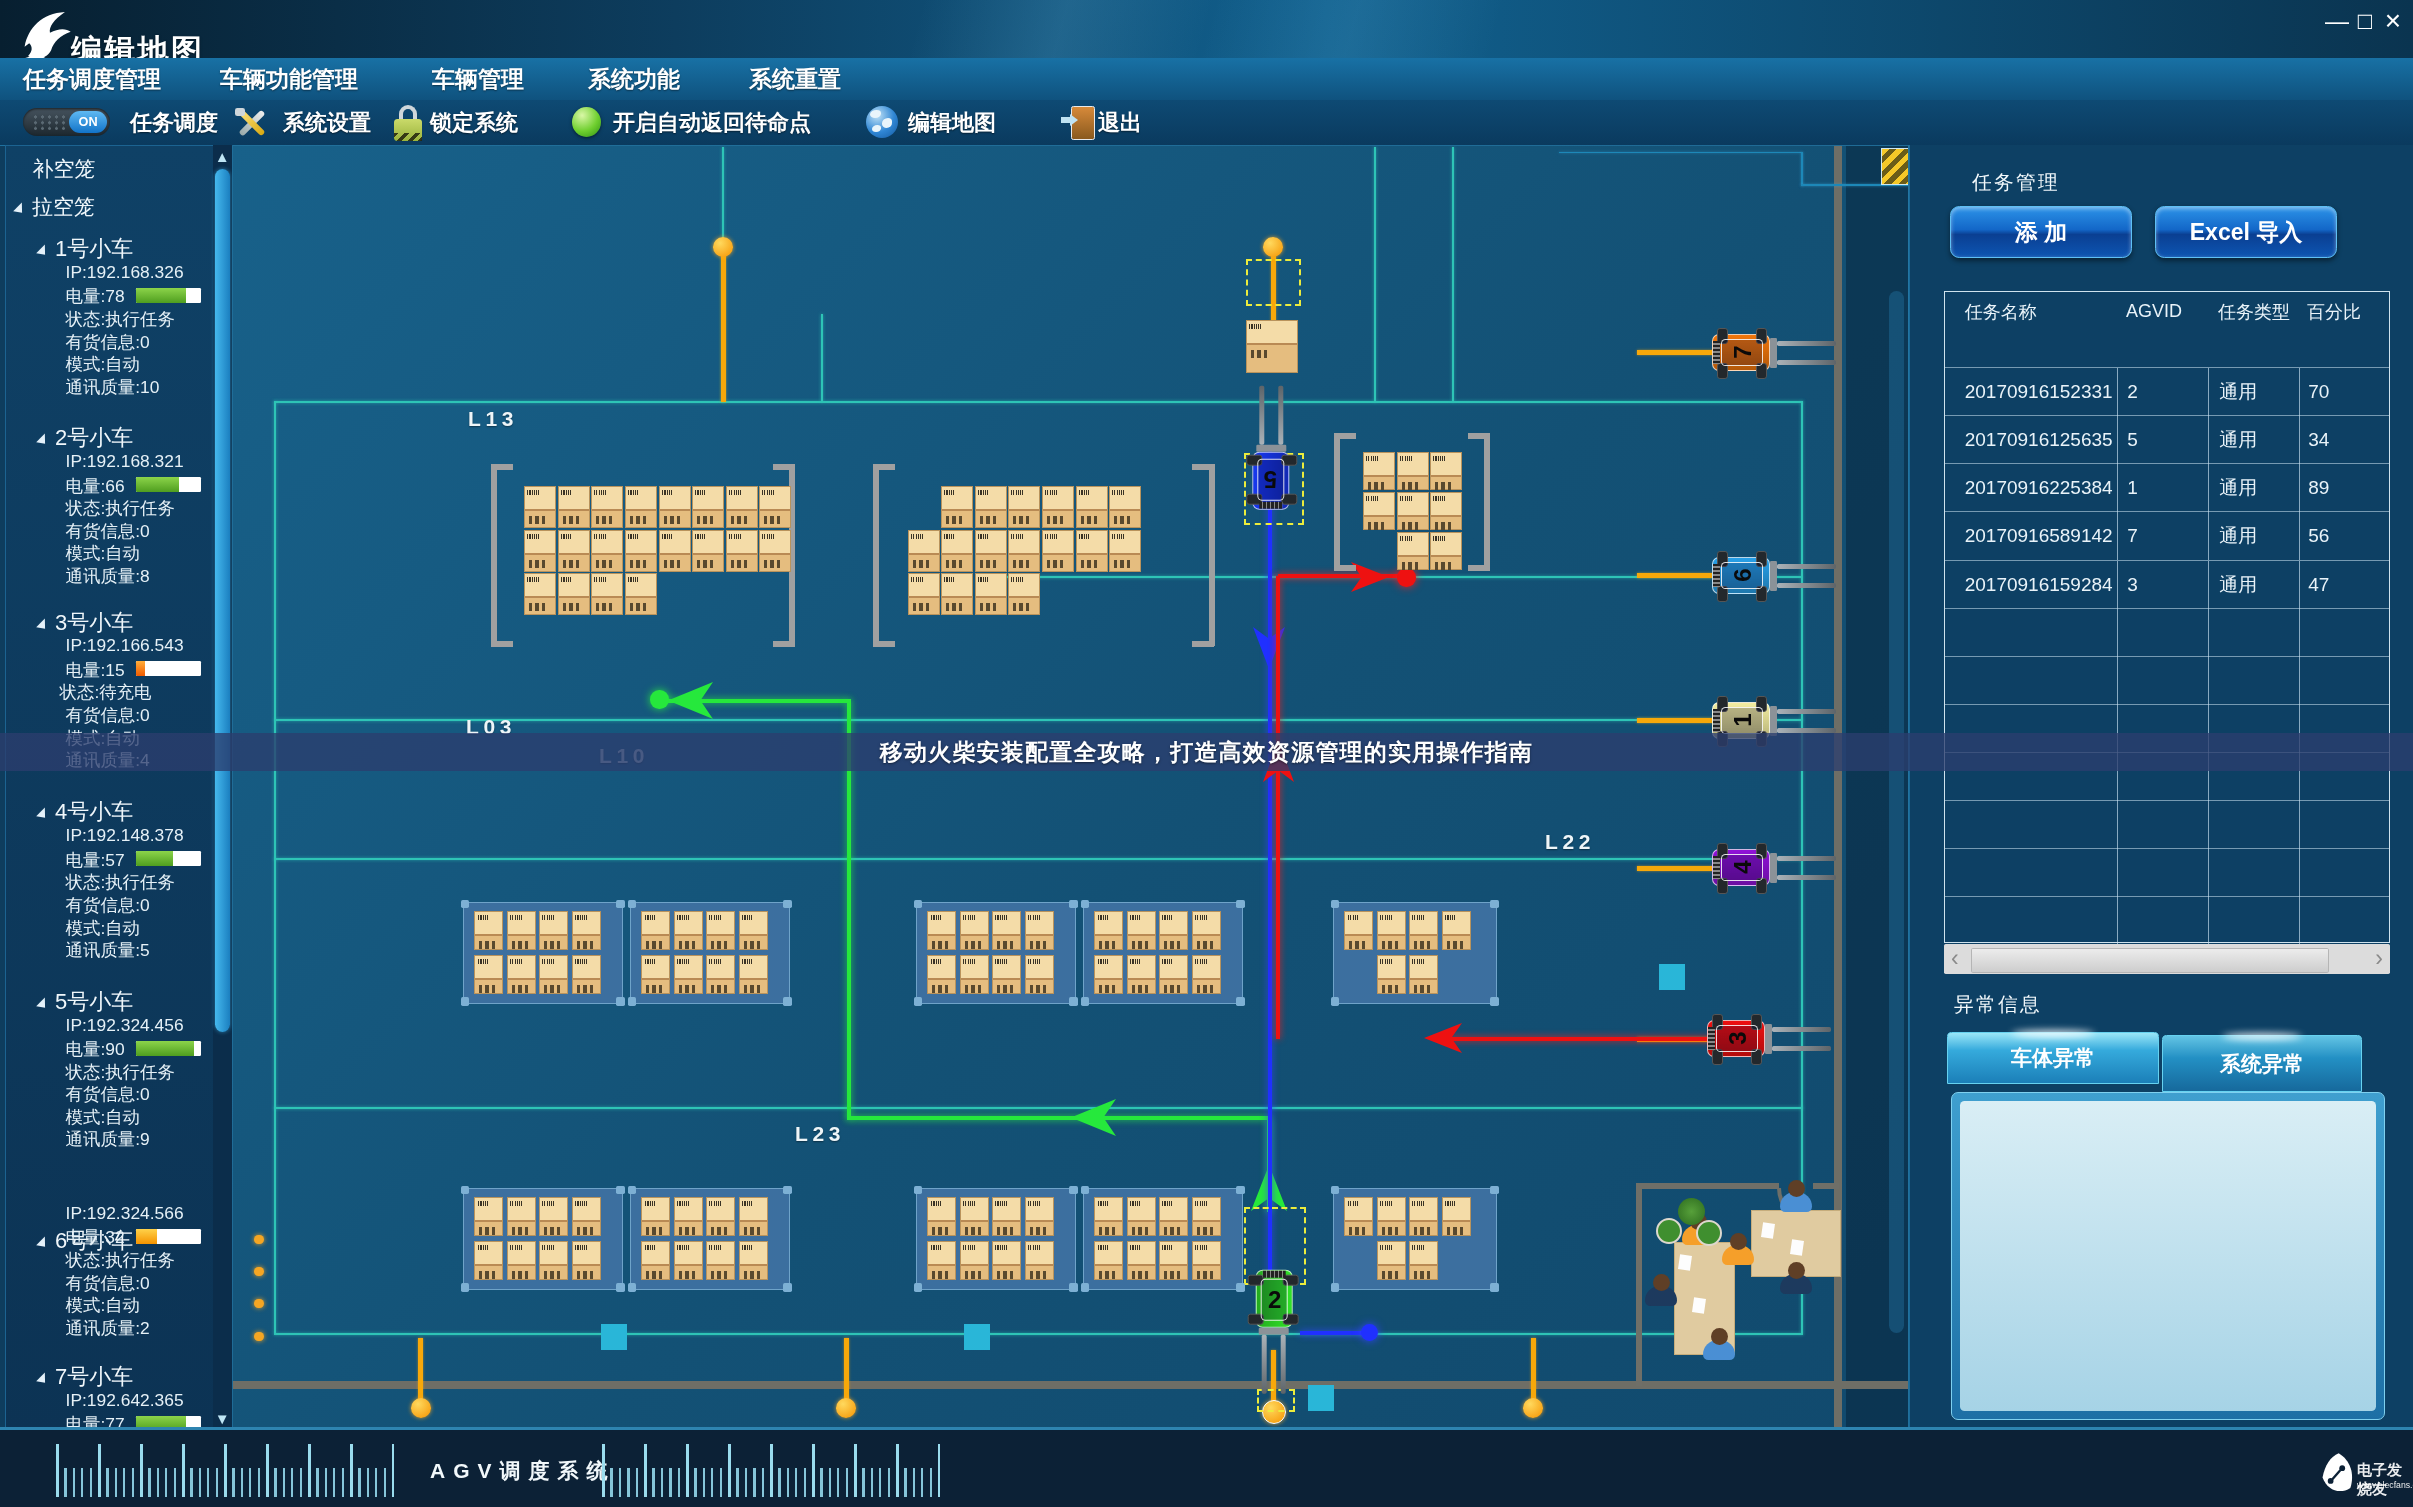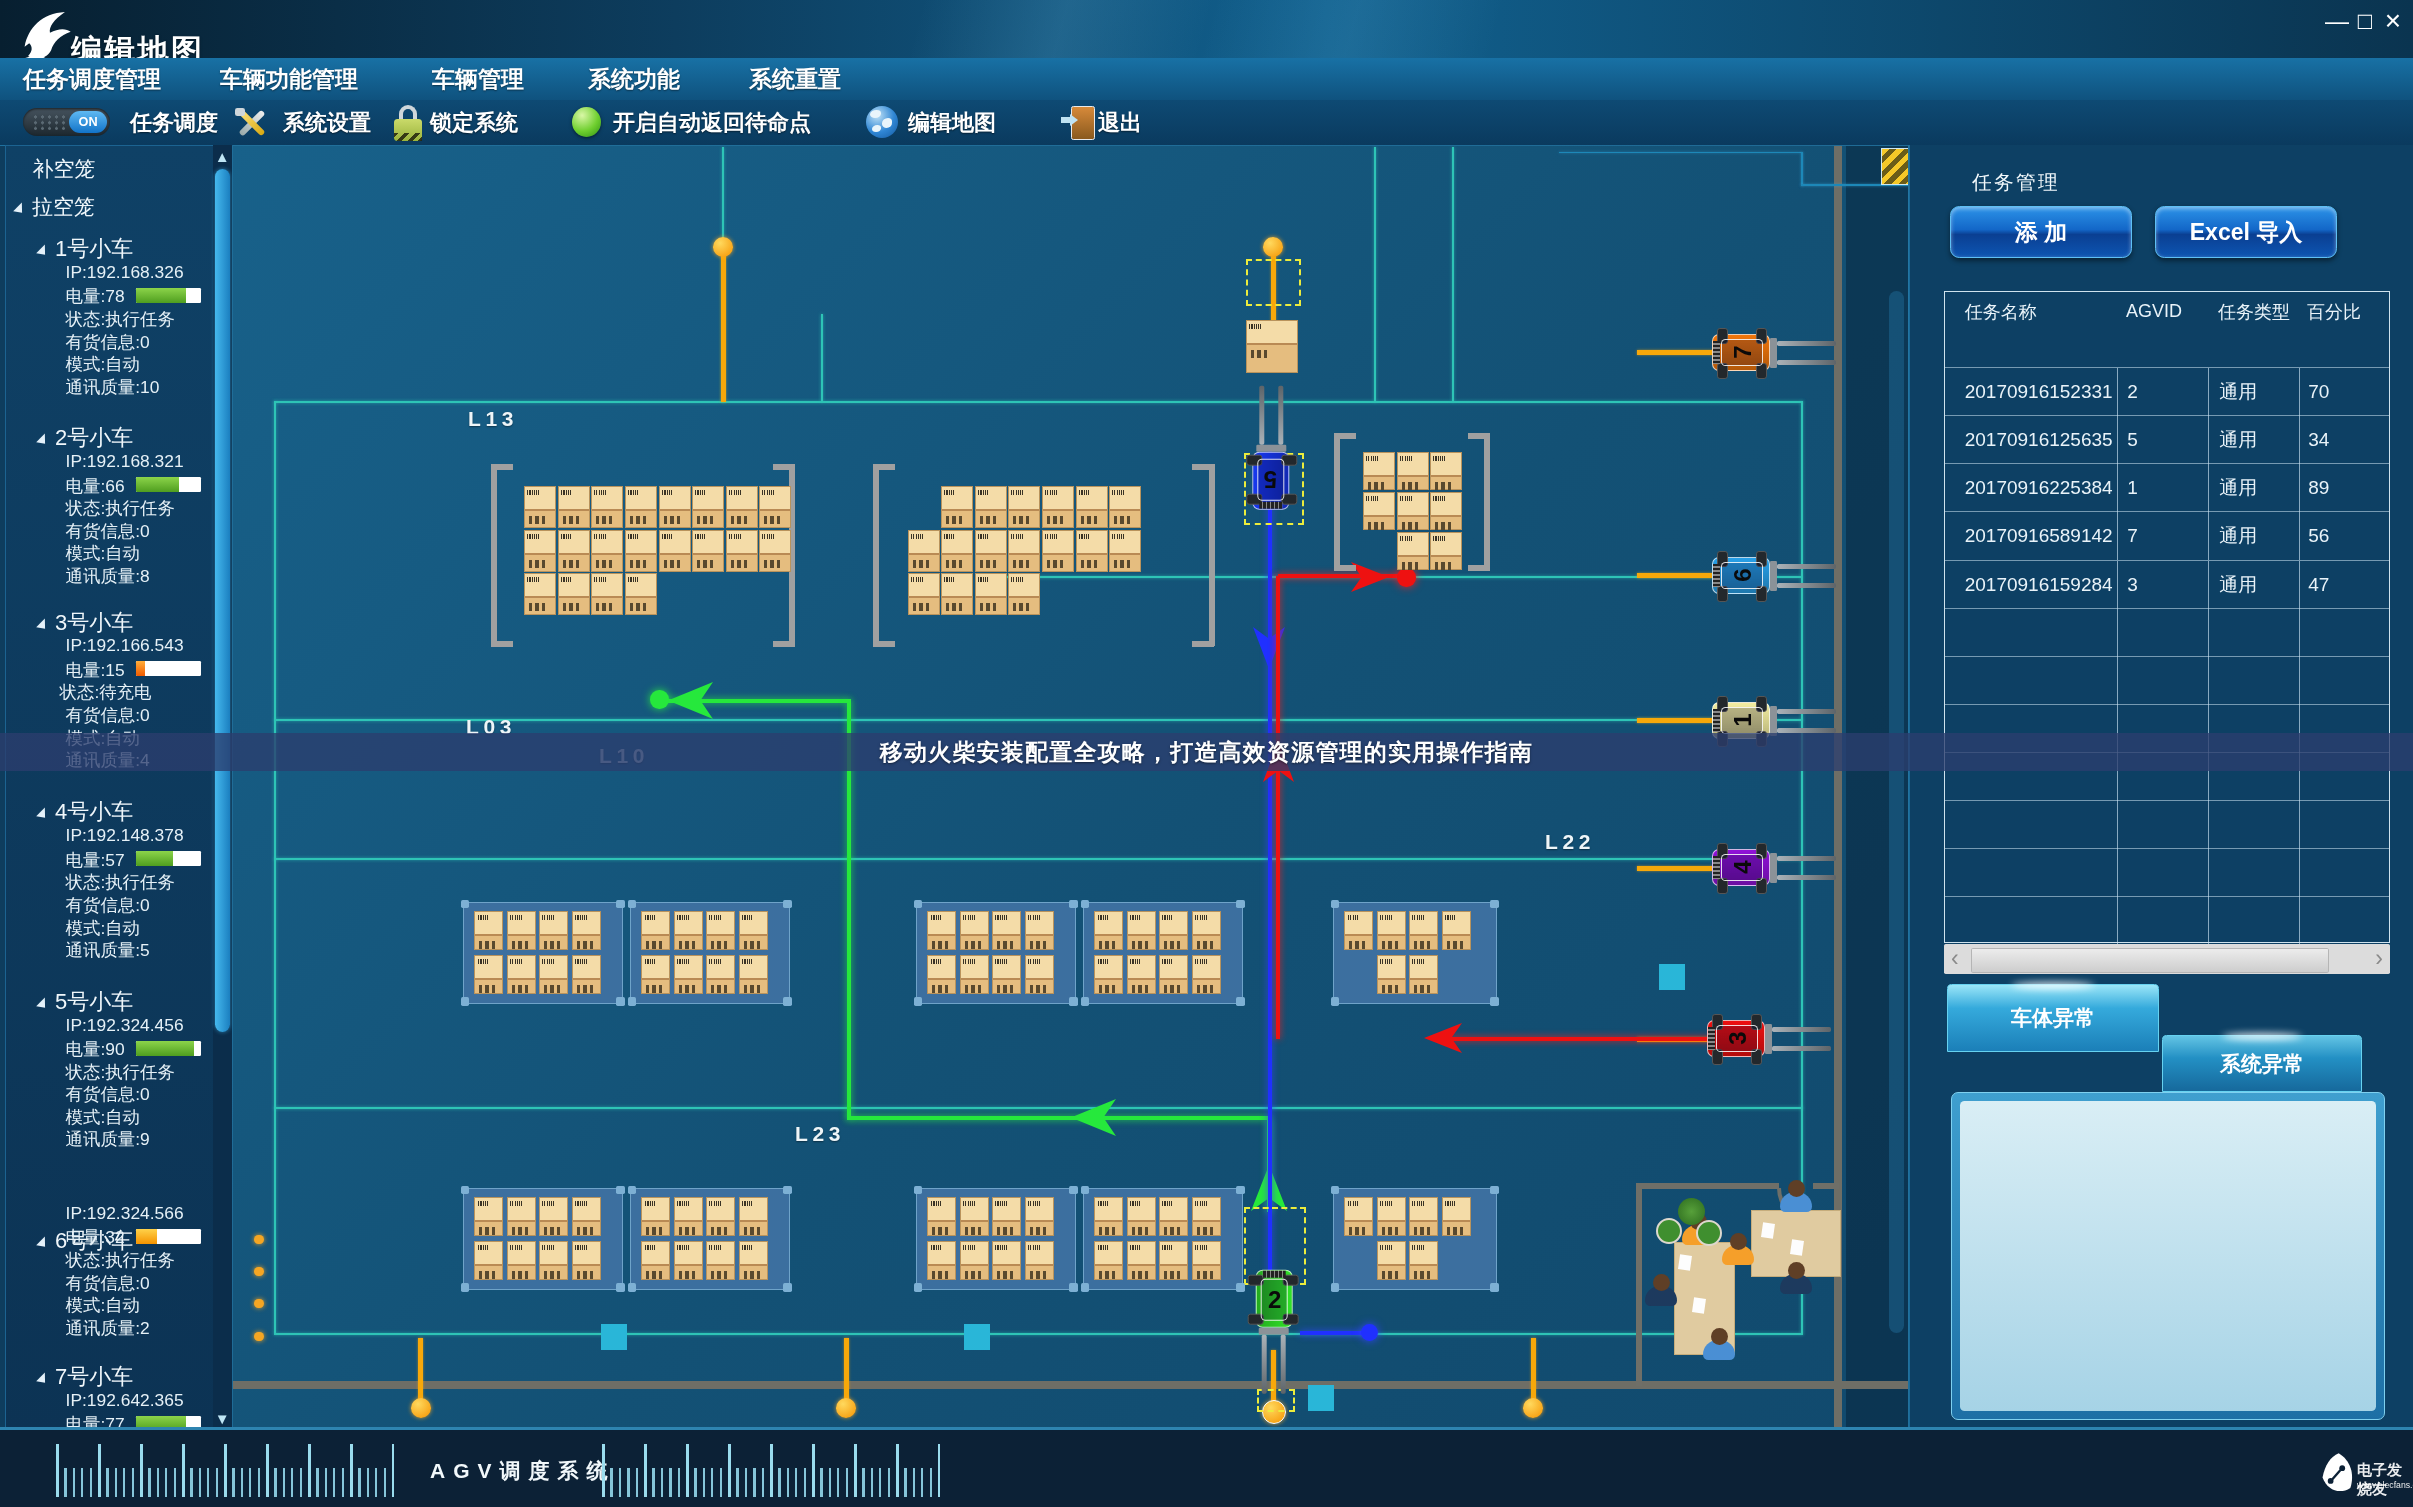--- a/index.html
+++ b/index.html
@@ -778,21 +778,21 @@
         <div class="tcell" style="left: 265px; top: 0px; width: 90px; height: 48px; padding-left: 9.3px;"></div>
         <div class="tcell" style="left: 354px; top: 0px; width: 91px; height: 48px; padding-left: 9.3px; border-right: none;"></div>
       </div>
     </div>
   <div class="hscroll" style="left:1944px;top:944px;width:446px;height:30px">
     <div class="harrow" style="left:7px;top:2.9px">‹</div>
     <div class="hthumb" style="left:27px;top:3.5px;width:356px;height:23px"></div>
     <div class="harrow" style="right:7px;top:2.9px">›</div>
   </div>
   <div class="abs ptitle" style="left:1954px;top:991px">异常信息</div>
-  <div class="tab active" style="left:1947px;top:984px;width:212px;height:68px">车体异常</div>
+  <div class="tab active" style="left:1947px;top:1032px;width:212px;height:52px">车体异常</div>
   <div class="tab inactive" style="left:2162px;top:1035px;width:200px;height:57px">系统异常</div>
   <div class="excbox" style="left:1951px;top:1092px;width:434px;height:328px">
     <div class="excinner"></div>
   </div>
 
   <div class="abs footline"></div>
   <div class="abs footer"></div>
   <div class="ruler" style="left:56px;width:338px"></div>
   <div class="sysname" style="left:430px">AGV调度系统</div>
   <div class="ruler" style="left:602px;width:338px"></div>

